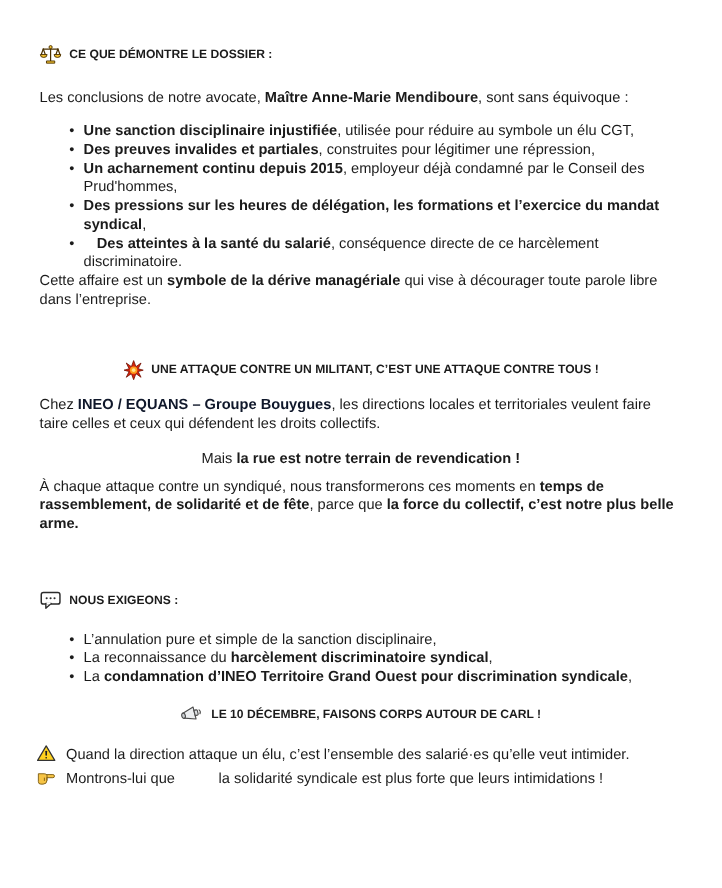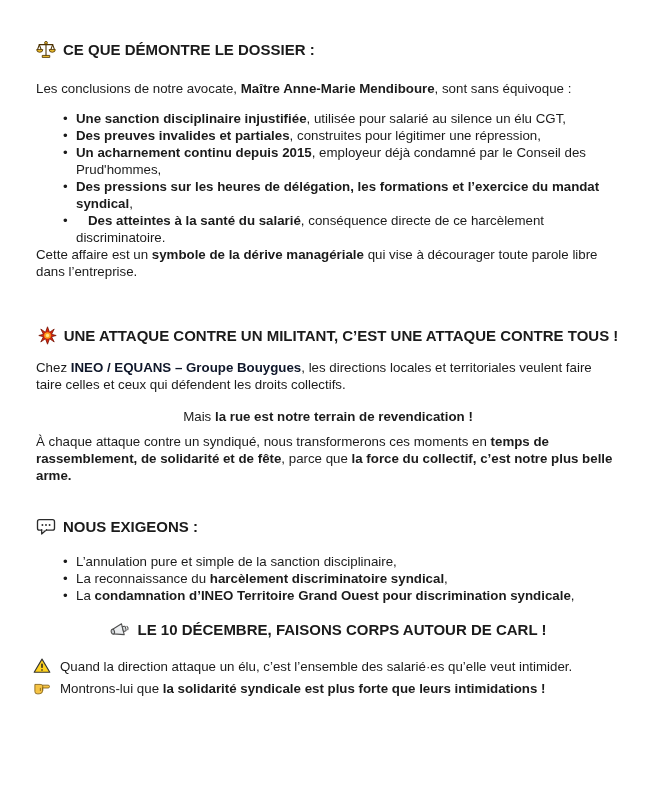--- a/index.html
+++ b/index.html
@@ -11,24 +11,24 @@
     color: #1b1b1b;
     font-family: "Liberation Sans", "DejaVu Sans", sans-serif;
     font-size: 13.3px;
     line-height: 17px;
     overflow: hidden;
   }
   .doc { padding: 40px 36px 20px 36px; }
 
   .heading {
     display: flex;
-    align-items: flex-start;
+    align-items: flex-end;
     gap: 7px;
     font-weight: 700;
-    font-size: 15px;
+    font-size: 11px;
     line-height: 20px;
   }
   .heading.center { justify-content: center; text-align: center; }
 
   .icon { display: inline-flex; flex: 0 0 auto; align-items: center; }
   .icon svg { display: block; }
 
   p { margin: 0; }
 
   ul { margin: 0; padding: 0; list-style: none; }
@@ -38,21 +38,21 @@
   #h-dossier { margin-bottom: 20px; }
   .p-intro  { margin-bottom: 13px; }
   .ul-dossier { margin-bottom: 0; }
   .p-outro { margin-top: 0; }
 
   #h-attaque { margin-top: 46px; margin-bottom: 13px; }
   .p-chez { margin-bottom: 15px; }
   .p-slogan { text-align: center; margin-bottom: 8px; }
   .p-achaque { margin: 0; }
 
-  #h-exigeons { margin-top: 33px; margin-bottom: 16px; }
+  #h-exigeons { margin-top: 52px; margin-bottom: 16px; }
 
   #h-appel { margin-top: 16px; margin-bottom: 16px; }
 
   .icon-line {
     display: flex;
     align-items: center;
     gap: 9px;
     margin-bottom: 4px;
     margin-left: -3px;
   }
@@ -80,21 +80,21 @@
         <path d="M15.8 11.5 h7.4 a3.7 3.2 0 0 1 -7.4 0 z" fill="#f2c12e" stroke="#4a3000" stroke-width="1"></path>
         <path d="M7.5 18.5 h9 v2.4 h-9 z" fill="#f2c12e" stroke="#4a3000" stroke-width="1"></path>
       </svg>
     </span>
     <span>CE QUE DÉMONTRE LE DOSSIER :</span>
   </div>
 
   <p class="p-intro"><span>Les conclusions de notre avocate, </span><span style="font-weight: 700;">Maître Anne-Marie Mendiboure</span><span>, sont sans équivoque :</span></p>
 
   <ul class="ul-dossier">
-    <li><span style="font-weight: 700;">Une sanction disciplinaire injustifiée</span><span>, utilisée pour salarié au silence un élu CGT,</span></li>
+    <li><span style="font-weight: 700;">Une sanction disciplinaire injustifiée</span><span>, utilisée pour réduire au symbole un élu CGT,</span></li>
     <li><span style="font-weight: 700;">Des preuves invalides et partiales</span><span>, construites pour légitimer une répression,</span></li>
     <li><span style="font-weight: 700;">Un acharnement continu depuis 2015</span><span>, employeur déjà condamné par le Conseil des Prud'hommes,</span></li>
     <li><span style="font-weight: 700;">Des pressions sur les heures de délégation, les formations et l’exercice du mandat syndical</span><span>,</span></li>
     <li><span style="font-weight: 700; margin-left: 12px;">Des atteintes à la santé du salarié</span><span>, conséquence directe de ce harcèlement discriminatoire.</span></li>
   </ul>
 
   <p class="p-outro"><span>Cette affaire est un </span><span style="font-weight: 700;">symbole de la dérive managériale</span><span> qui vise à décourager toute parole libre dans l’entreprise.</span></p>
 
   <div class="heading center" id="h-attaque">
     <span class="icon">
@@ -162,16 +162,16 @@
     <span class="icon">
       <svg viewBox="0 0 24 24" width="18" height="18">
         <g fill="#f6c445" stroke="#7d5c12" stroke-width="1.1" stroke-linejoin="round">
           <rect x="8.5" y="8.2" width="13.5" height="3.8" rx="1.9"></rect>
           <path d="M2.5 7.2 h7 a5 5 0 0 1 3.5 1.6 v6.4 a4.8 4.8 0 0 1 -4.8 4.6 H5.5 a3 3 0 0 1 -3 -3 z"></path>
           <line x1="12.8" y1="12" x2="12.8" y2="15" stroke-linecap="round"></line>
           <line x1="9.8" y1="12.4" x2="9.8" y2="15.4" stroke-linecap="round"></line>
         </g>
       </svg>
     </span>
-    <span class="line-text"><span>Montrons-lui que </span><span style="font-weight: 700;">la solidarité syndicale est plus forte que leurs intimidations !</span></span>
+    <span class="line-text"><span>Montrons-lui que </span><span style="font-weight: 400; margin-left: 36px;">la solidarité syndicale est plus forte que leurs intimidations !</span></span>
   </p>
 
 </div>
 
 </body></html>

